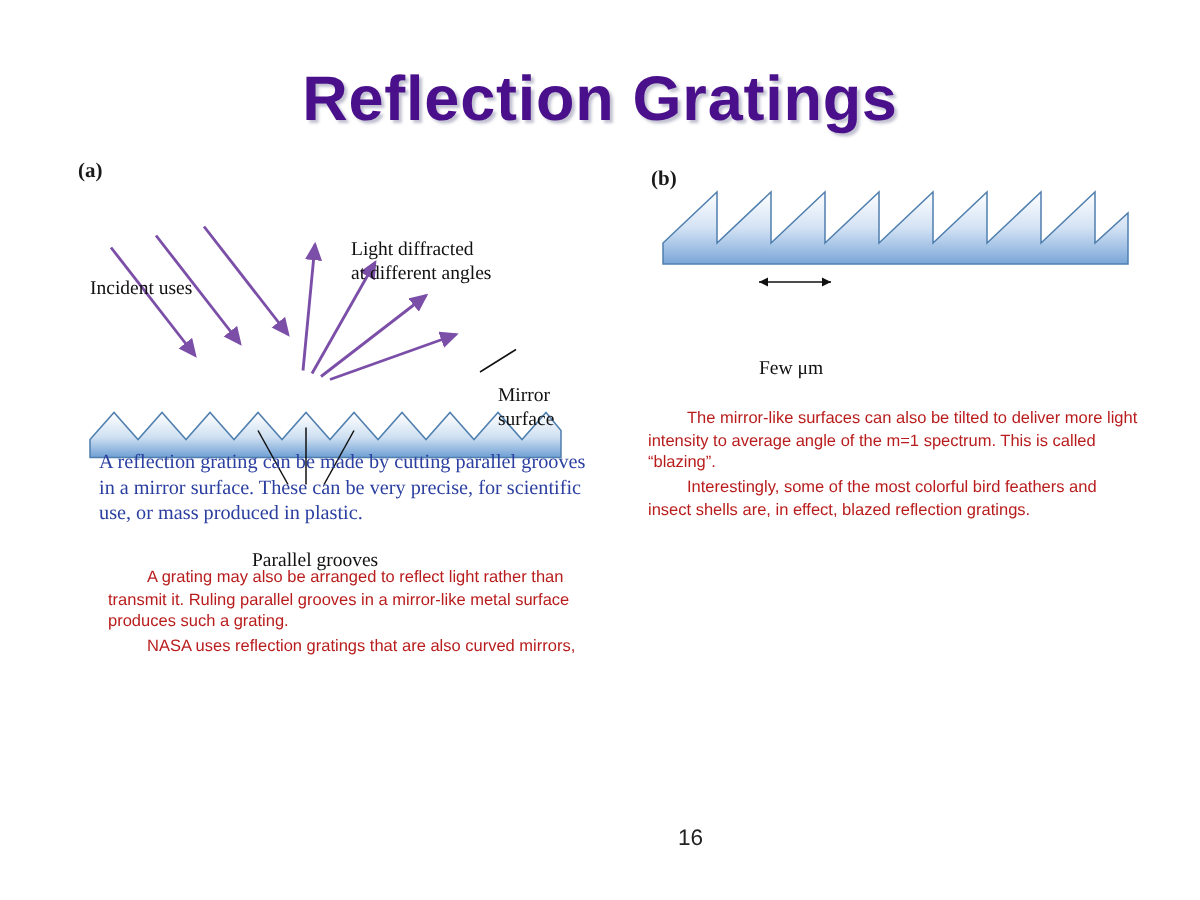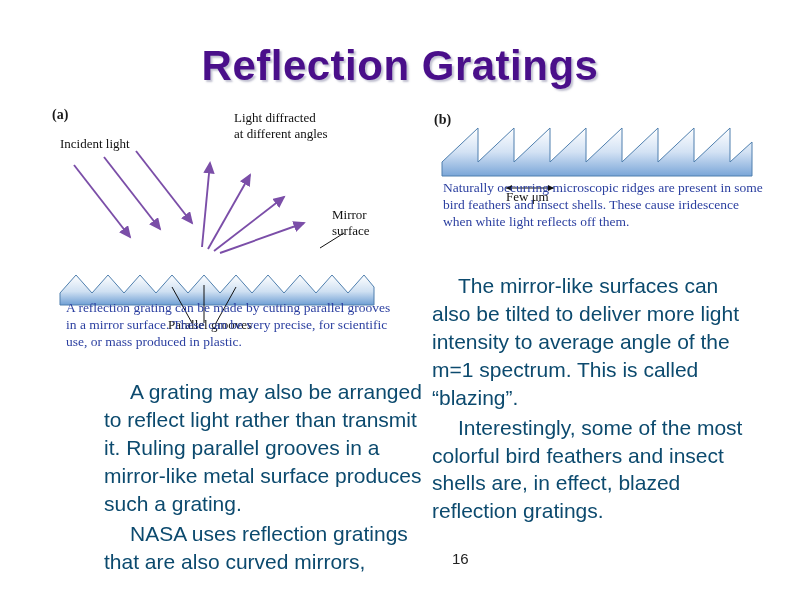--- a/index.html
+++ b/index.html
@@ -56,20 +56,21 @@
     font-weight: bold;
     font-size: 14px;
     color: #1a1a1a;
   }
   .fig-txt {
     position: absolute;
     font-family: "Liberation Serif", serif;
     font-size: 13px;
     color: #111111;
     line-height: 1.12;
+    margin-top: 48px;
   }
   .fig-caption {
     position: absolute;
     font-family: "Liberation Serif", serif;
     font-size: 13.5px;
     color: #2b3fa0;
     line-height: 1.25;
   }
   .cap-a {
     left: 66px;
@@ -79,29 +80,28 @@
   .cap-b {
     left: 443px;
     top: 180px;
     width: 320px;
   }
 
   
   .body-text {
     position: absolute;
     font-family: "Liberation Sans", sans-serif;
-    font-size: 21px;
-    color: #0c4a6e;
+    font-size: 11px;
+    color: #b91c1c;
     line-height: 1.33;
   }
   .left-body {
     left: 72px;
     top: 378px;
     width: 330px;
-    margin-left: 32px;
   }
   .right-body {
     left: 432px;
     top: 272px;
     width: 330px;
   }
   .para + .para { margin-top: 2px; }
   .indent { text-indent: 26px; }
 
   
@@ -162,21 +162,21 @@
         <line x1="152" y1="218" x2="152" y2="180"></line>
         <line x1="164" y1="218" x2="184" y2="182"></line>
       </g>
 
       <g stroke="#111" stroke-width="1" fill="none">
         <line x1="268" y1="143" x2="292" y2="128"></line>
       </g>
     </svg>
 
     <div class="fig-label" style="left:0px; top:2px;">(a)</div>
-    <div class="fig-txt" style="left:8px; top:32px;">Incident light</div>
+    <div class="fig-txt" style="left:8px; top:32px;">Incident uses</div>
     <div class="fig-txt" style="left:182px; top:6px;">Light diffracted</div>
     <div class="fig-txt" style="left:182px; top:22px;">at different angles</div>
     <div class="fig-txt" style="left:280px; top:103px;text-align:right;">Mirror</div>
     <div class="fig-txt" style="left:280px; top:119px;">surface</div>
     <div class="fig-txt" style="left:116px; top:213px;">Parallel grooves</div>
   </div>
 
   <div class="fig-caption cap-a">A reflection grating can be made by cutting parallel grooves in a mirror surface. These can be very precise, for scientific use, or mass produced in plastic.</div>
 
   <div class="fig-b">
@@ -204,21 +204,20 @@
       <g stroke="#111" stroke-width="1.1" fill="none">
         <line x1="74" y1="70" x2="122" y2="70"></line>
         <path d="M74,70 L80,67 L80,73 Z" fill="#111" stroke="none"></path>
         <path d="M122,70 L116,67 L116,73 Z" fill="#111" stroke="none"></path>
       </g>
     </svg>
     <div class="fig-label" style="left:2px; top:-6px;">(b)</div>
     <div class="fig-txt" style="left:74px; top:72px; ">Few μm</div>
   </div>
 
-  <div class="fig-caption cap-b">Naturally occurring microscopic ridges are present in some bird feathers and insect shells. These cause iridescence when white light reflects off them.</div>
 
   <div class="body-text left-body">
     <div class="para indent">A grating may also be arranged to reflect light rather than transmit it.  Ruling parallel grooves in a mirror-like metal surface produces such a grating.</div>
     <div class="para indent">NASA uses reflection gratings that are also curved mirrors,</div>
   </div>
 
   <div class="body-text right-body">
     <div class="para indent">The mirror-like surfaces can also be tilted to deliver more light intensity to average angle of the m=1 spectrum.  This is called “blazing”.</div>
     <div class="para indent" style="">Interestingly, some of the most colorful bird feathers and insect shells are, in effect, blazed reflection gratings.</div>
   </div>

